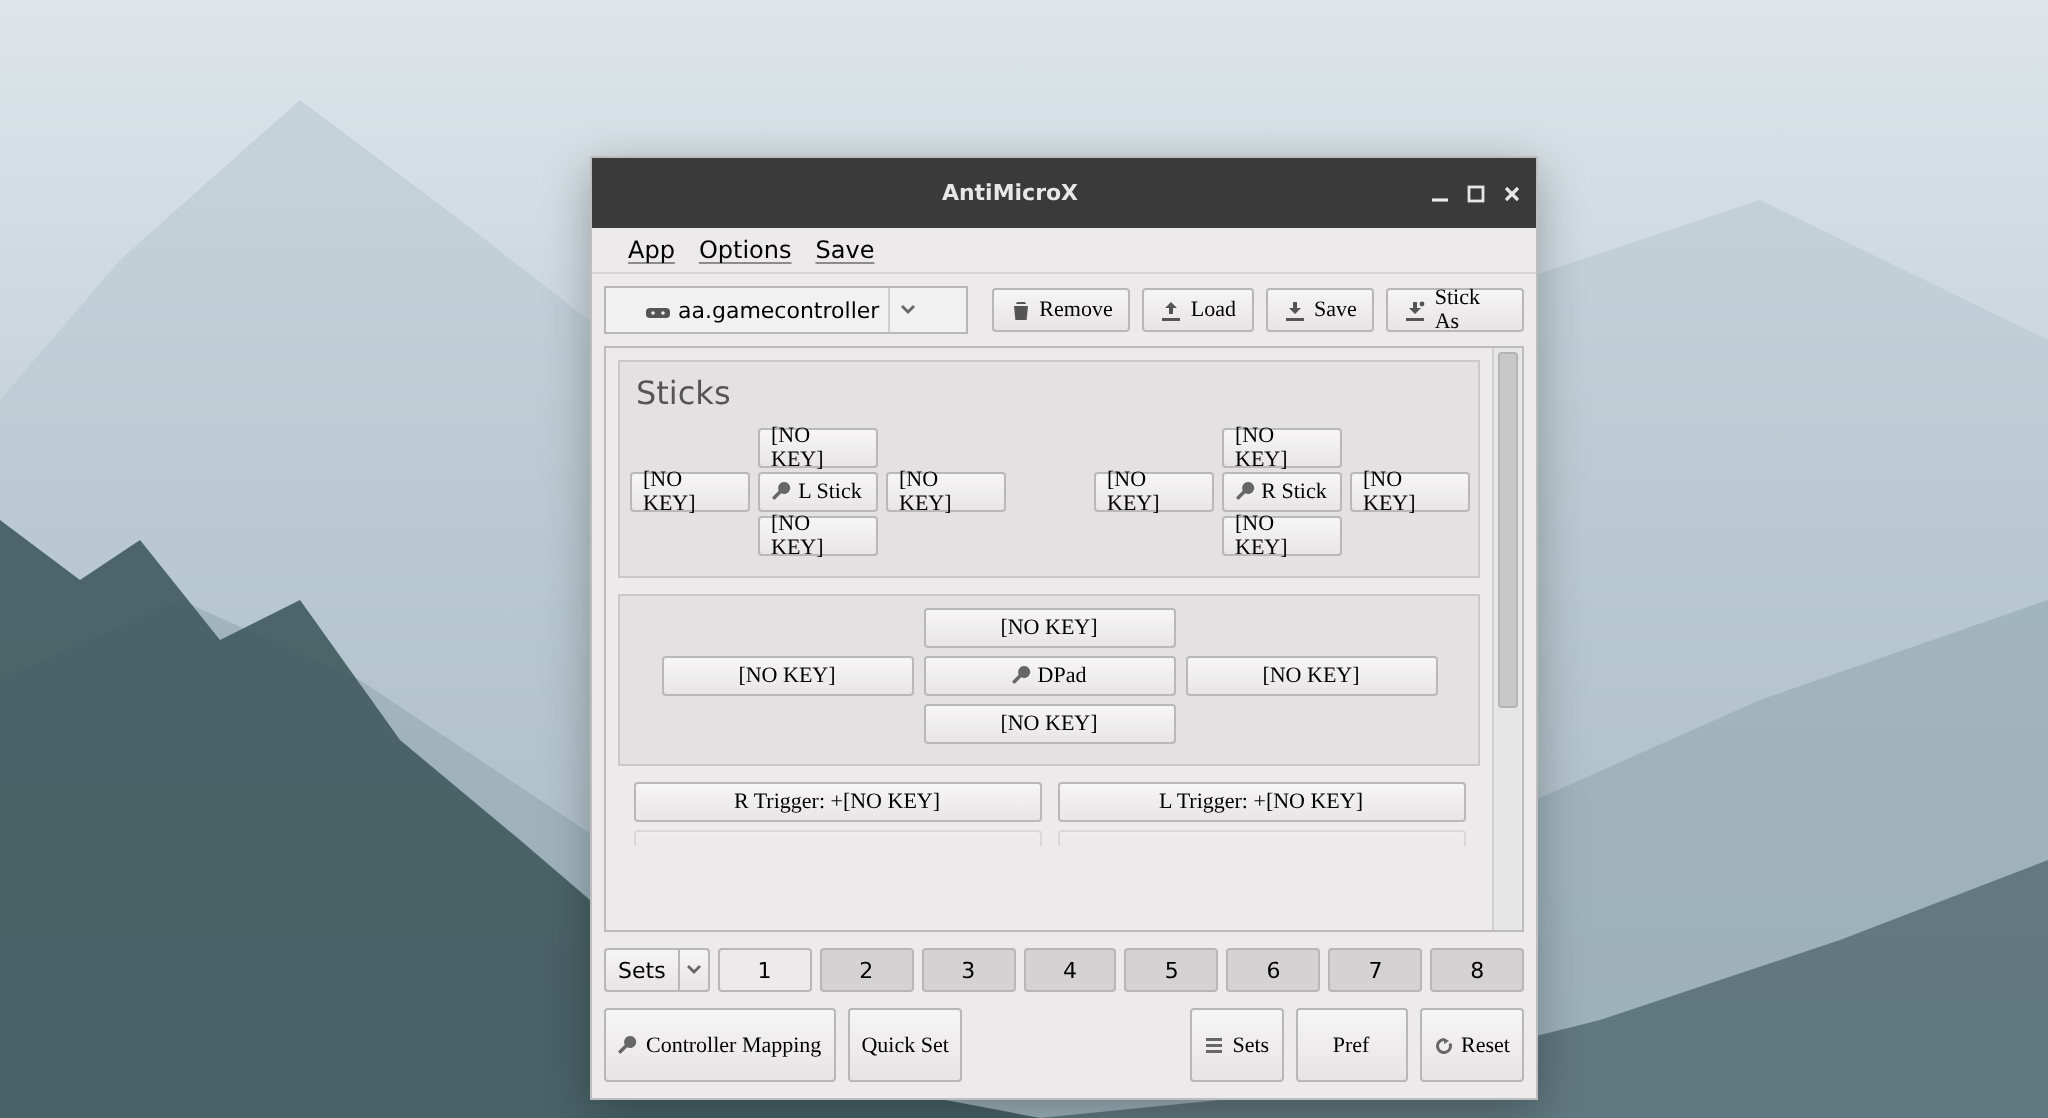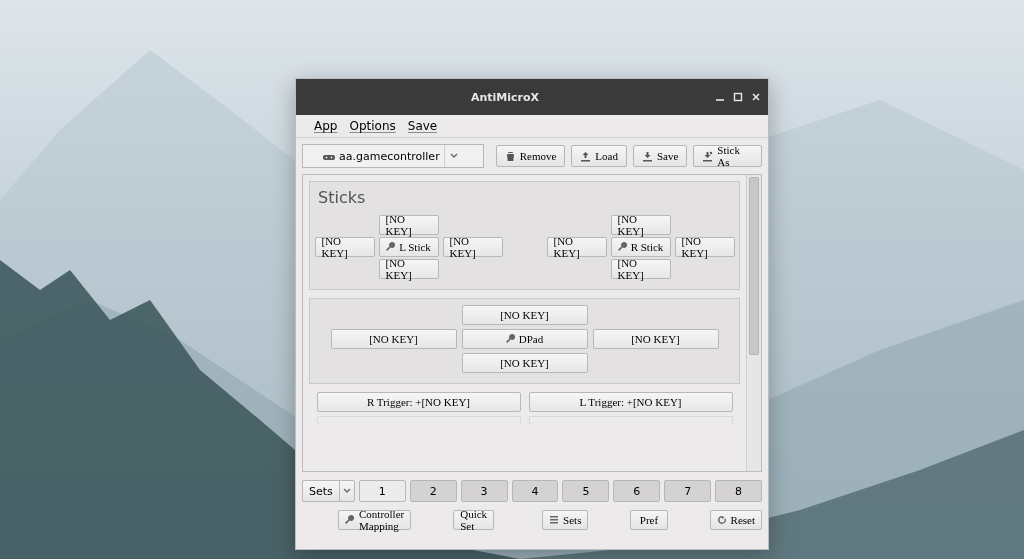--- a/index.html
+++ b/index.html
@@ -101,21 +101,21 @@
     border: 1px solid #b7b7b7;
     background: linear-gradient(#f6f5f5,#e6e4e4);
     display: inline-flex; align-items: center; justify-content: center;
     padding: 0 8px;
     gap: 4px;
     font-size: 11px;
     border-radius: 2px;
     box-sizing: border-box;
     font-family: Liberation Serif, serif;
   }
-  .btn.small { height: 20px; padding: 0 6px; margin-left: 36px; }
+  .btn.small { height: 37px; padding: 0 6px; }
 
   .scrollpane {
     margin: 0 6px 4px 6px;
     border: 1px solid #bcbcbc;
     background: #eceaea;
     height: 296px;
     position: relative;
     display: flex;
   }
   .scroll-content {

